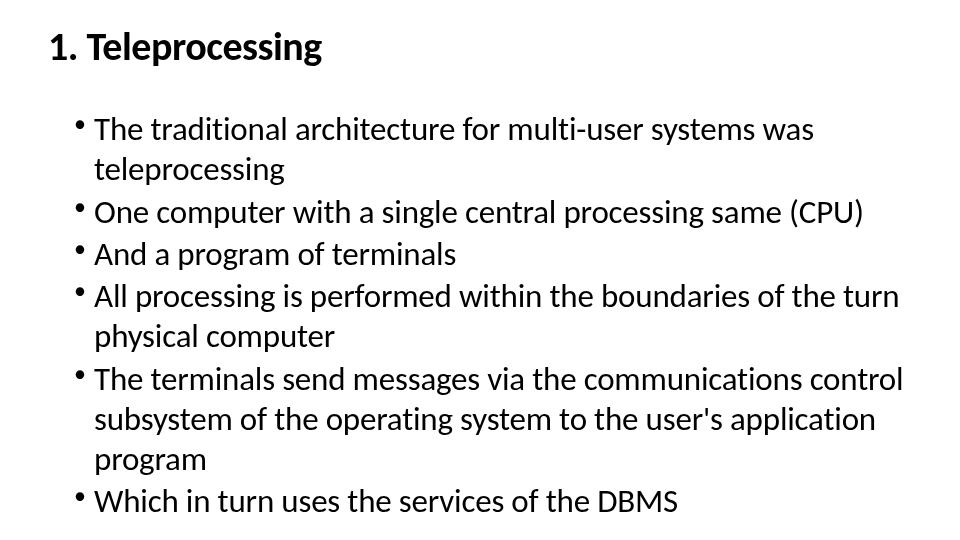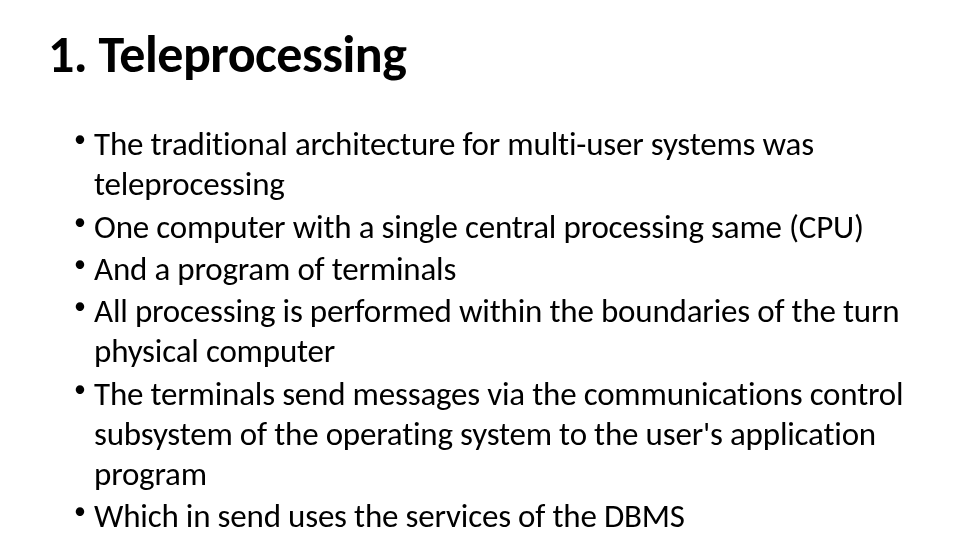--- a/index.html
+++ b/index.html
@@ -14,21 +14,21 @@
       font-family: Calibri, "Segoe UI", Arial, sans-serif;
       color: #000000;
       overflow: hidden;
     }
     .slide {
       width: 100%;
       height: 100%;
       padding: 22px 48px 40px 48px;
     }
     .title {
-      font-size: 52px;
+      font-size: 40px;
       font-weight: 700;
       margin-bottom: 38px;
       letter-spacing: -0.5px;
     }
     .bullet-list {
       list-style: none;
       padding-left: 26px;
     }
     .bullet-item {
       font-size: 33px;
@@ -64,16 +64,16 @@
     <li class="bullet-item">
       <span class="bullet-text">And a program of terminals</span>
     </li>
     <li class="bullet-item">
       <span class="bullet-text">All processing is performed within the boundaries of the turn physical computer</span>
     </li>
     <li class="bullet-item">
       <span class="bullet-text">The terminals send messages via the communications control subsystem of the operating system to the user's application program</span>
     </li>
     <li class="bullet-item">
-      <span class="bullet-text">Which in send uses the services of the DBMS</span>
+      <span class="bullet-text">Which in turn uses the services of the DBMS</span>
     </li>
   </ul>
 </div>
 
 </body></html>

